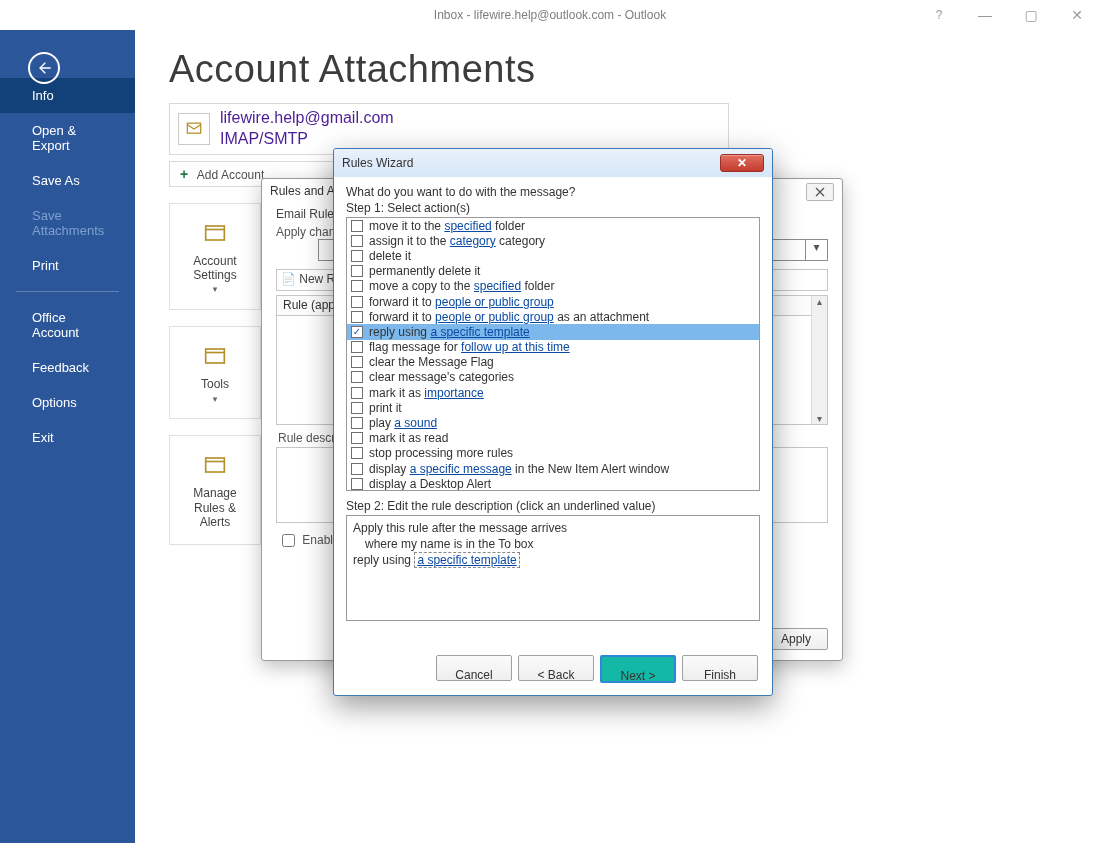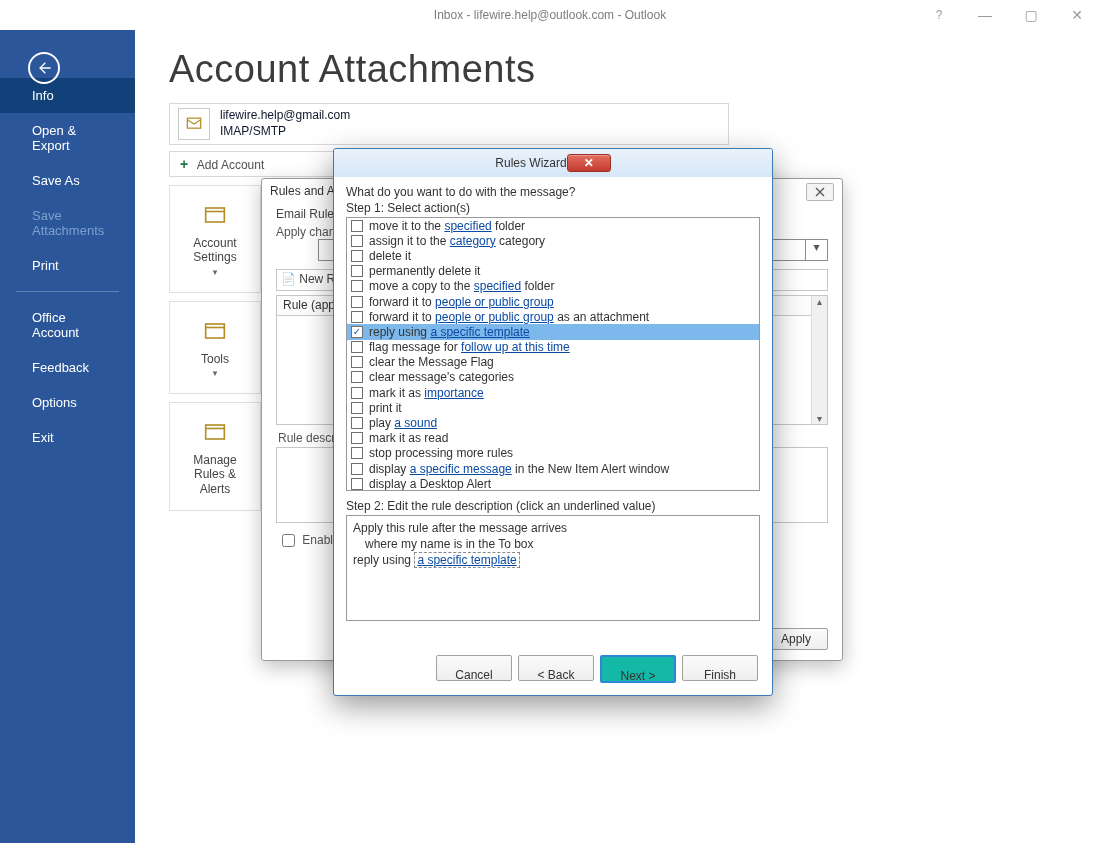--- a/index.html
+++ b/index.html
@@ -13,24 +13,24 @@
 .body{display:flex;height:813px}
 .sidebar{width:135px;background:#2b579a;color:#fff;padding-top:48px;position:relative}
 .side-item{padding:10px 32px;font-size:13px;cursor:default}
 .side-item.active{background:#124078}
 .side-item.disabled{color:#7da0ce}
 .side-sep{border-top:1px solid rgba(255,255,255,.25);margin:8px 16px}
 .main{flex:1;padding:18px 34px;position:relative}
 h1.page-title{font-weight:300;font-size:38px;color:#3c3c3c;margin:0 0 12px 0;letter-spacing:.5px}
 .acct-box{border:1px solid #d8d8d8;display:flex;align-items:center;padding:4px 8px;width:560px;margin-bottom:6px;position:relative}
 .acct-icon-sq{width:32px;height:32px;border:1px solid #c9c9c9;display:inline-flex;align-items:center;justify-content:center;margin-right:10px;background:#fff}
-.acct-text{font-size:12px;color:#0f172a;line-height:1.3}
+.acct-text{font-size:16px;color:#4c1d95;line-height:1.3}
 .addacct{border:1px solid #d8d8d8;padding:4px 10px;width:560px;color:#505050}
 .addacct .plus{color:#217346;font-weight:bold;margin-right:6px;font-size:14px}
-.section-tile{border:1px solid #e0e0e0;margin-top:8px;padding:12px 8px 14px 8px;width:92px;text-align:center;color:#444;font-size:12px;line-height:1.2}
+.section-tile{border:1px solid #e0e0e0;margin-top:16px;padding:12px 8px 14px 8px;width:92px;text-align:center;color:#444;font-size:12px;line-height:1.2}
 .section-tile .ic{height:34px;display:flex;align-items:center;justify-content:center;margin-bottom:4px}
 .section-tile .dd{margin-top:2px;font-size:9px;color:#666}
 .sections-wrap{display:flex;flex-direction:column}
 
 .dlg-rules{position:absolute;left:261px;top:178px;width:582px;height:483px;background:#fff;border:1px solid #9b9b9b;border-radius:3px;box-shadow:0 6px 20px rgba(0,0,0,.25)}
 .dlg-rules .titlebar2{height:24px;line-height:24px;padding:0 8px;font-size:12px;color:#333;position:relative}
 .dlg-rules .titlebar2 .x-btn{position:absolute;right:8px;top:4px;border:1px solid #b5b5b5;background:#f4f4f4;width:28px;height:18px;border-radius:2px;display:flex;align-items:center;justify-content:center}
 .dlg-rules .tabs{padding:4px 14px 0 14px;font-size:12px;color:#444}
 .dlg-rules .applybar{padding:4px 14px;color:#555}
 .dlg-rules .applybar .dd-box{border:1px solid #8d8d8d;width:510px;height:22px;display:inline-block;background:#fff;float:right;position:relative}
@@ -40,21 +40,21 @@
 .dlg-rules .list .hdr{border-bottom:1px solid #c7c7c7;height:20px;padding:2px 6px;font-size:12px;background:#fcfcfc}
 .dlg-rules .list .sc{position:absolute;right:0;top:0;bottom:0;width:16px;background:#f0f0f0;border-left:1px solid #dcdcdc}
 .dlg-rules .desclabel{padding:6px 16px 2px 16px;color:#555}
 .dlg-rules .descbox{border:1px solid #c7c7c7;margin:0 14px;height:76px;background:#fff}
 .dlg-rules .enablechk{padding:8px 16px;color:#555}
 .dlg-rules .enablechk input{vertical-align:middle;margin-right:4px}
 .dlg-rules .footerbtns{position:absolute;right:14px;bottom:10px}
 .btn-win{border:1px solid #a0a0a0;background:linear-gradient(#fbfbfb,#eee);font-size:12px;color:#333;border-radius:2px;height:22px;padding:0 16px;margin-left:6px}
 
 .dlg-wiz{position:absolute;left:333px;top:148px;width:440px;height:548px;background:#fff;border:1px solid #3b79b7;border-radius:3px;box-shadow:0 10px 30px rgba(0,0,0,.4)}
-.dlg-wiz .wiz-tb{height:28px;background:linear-gradient(#e9f1fb,#d6e6f8);border-top-left-radius:3px;border-top-right-radius:3px;padding:0 8px;display:flex;align-items:center;justify-content:center;font-size:12px;color:#333}
+.dlg-wiz .wiz-tb{height:28px;background:linear-gradient(#e9f1fb,#d6e6f8);border-top-left-radius:3px;border-top-right-radius:3px;padding:0 8px;display:flex;align-items:center;justify-content:space-between;font-size:12px;color:#333}
 .dlg-wiz .wiz-tb .xred{background:linear-gradient(#e36f60,#c23b2e);border:1px solid #9c2f25;color:#fff;width:44px;height:18px;border-radius:3px;display:flex;align-items:center;justify-content:center;font-weight:bold;box-shadow:inset 0 1px 0 rgba(255,255,255,.3)}
 .dlg-wiz .inner{padding:8px 12px 0 12px}
 .dlg-wiz .q{font-size:12px;color:#333;margin-bottom:2px}
 .dlg-wiz .step{font-size:12px;color:#333;margin-bottom:2px}
 .dlg-wiz .action-list{border:1px solid #9a9a9a;height:274px;overflow:hidden}
 .dlg-wiz .action-row{display:flex;align-items:center;padding:0 4px;height:15.2px;font-size:12px;color:#333;white-space:nowrap}
 .dlg-wiz .action-row .cb{width:12px;height:12px;border:1px solid #6f6f6f;margin-right:6px;flex:none;display:inline-flex;align-items:center;justify-content:center;background:#fff}
 .dlg-wiz .action-row .cb.checked::after{content:"✓";font-size:10px;color:#1459b3;line-height:1}
 .dlg-wiz .action-row.selected{background:#7db8ec}
 a.rl{color:#0b4aa2;text-decoration:underline}

